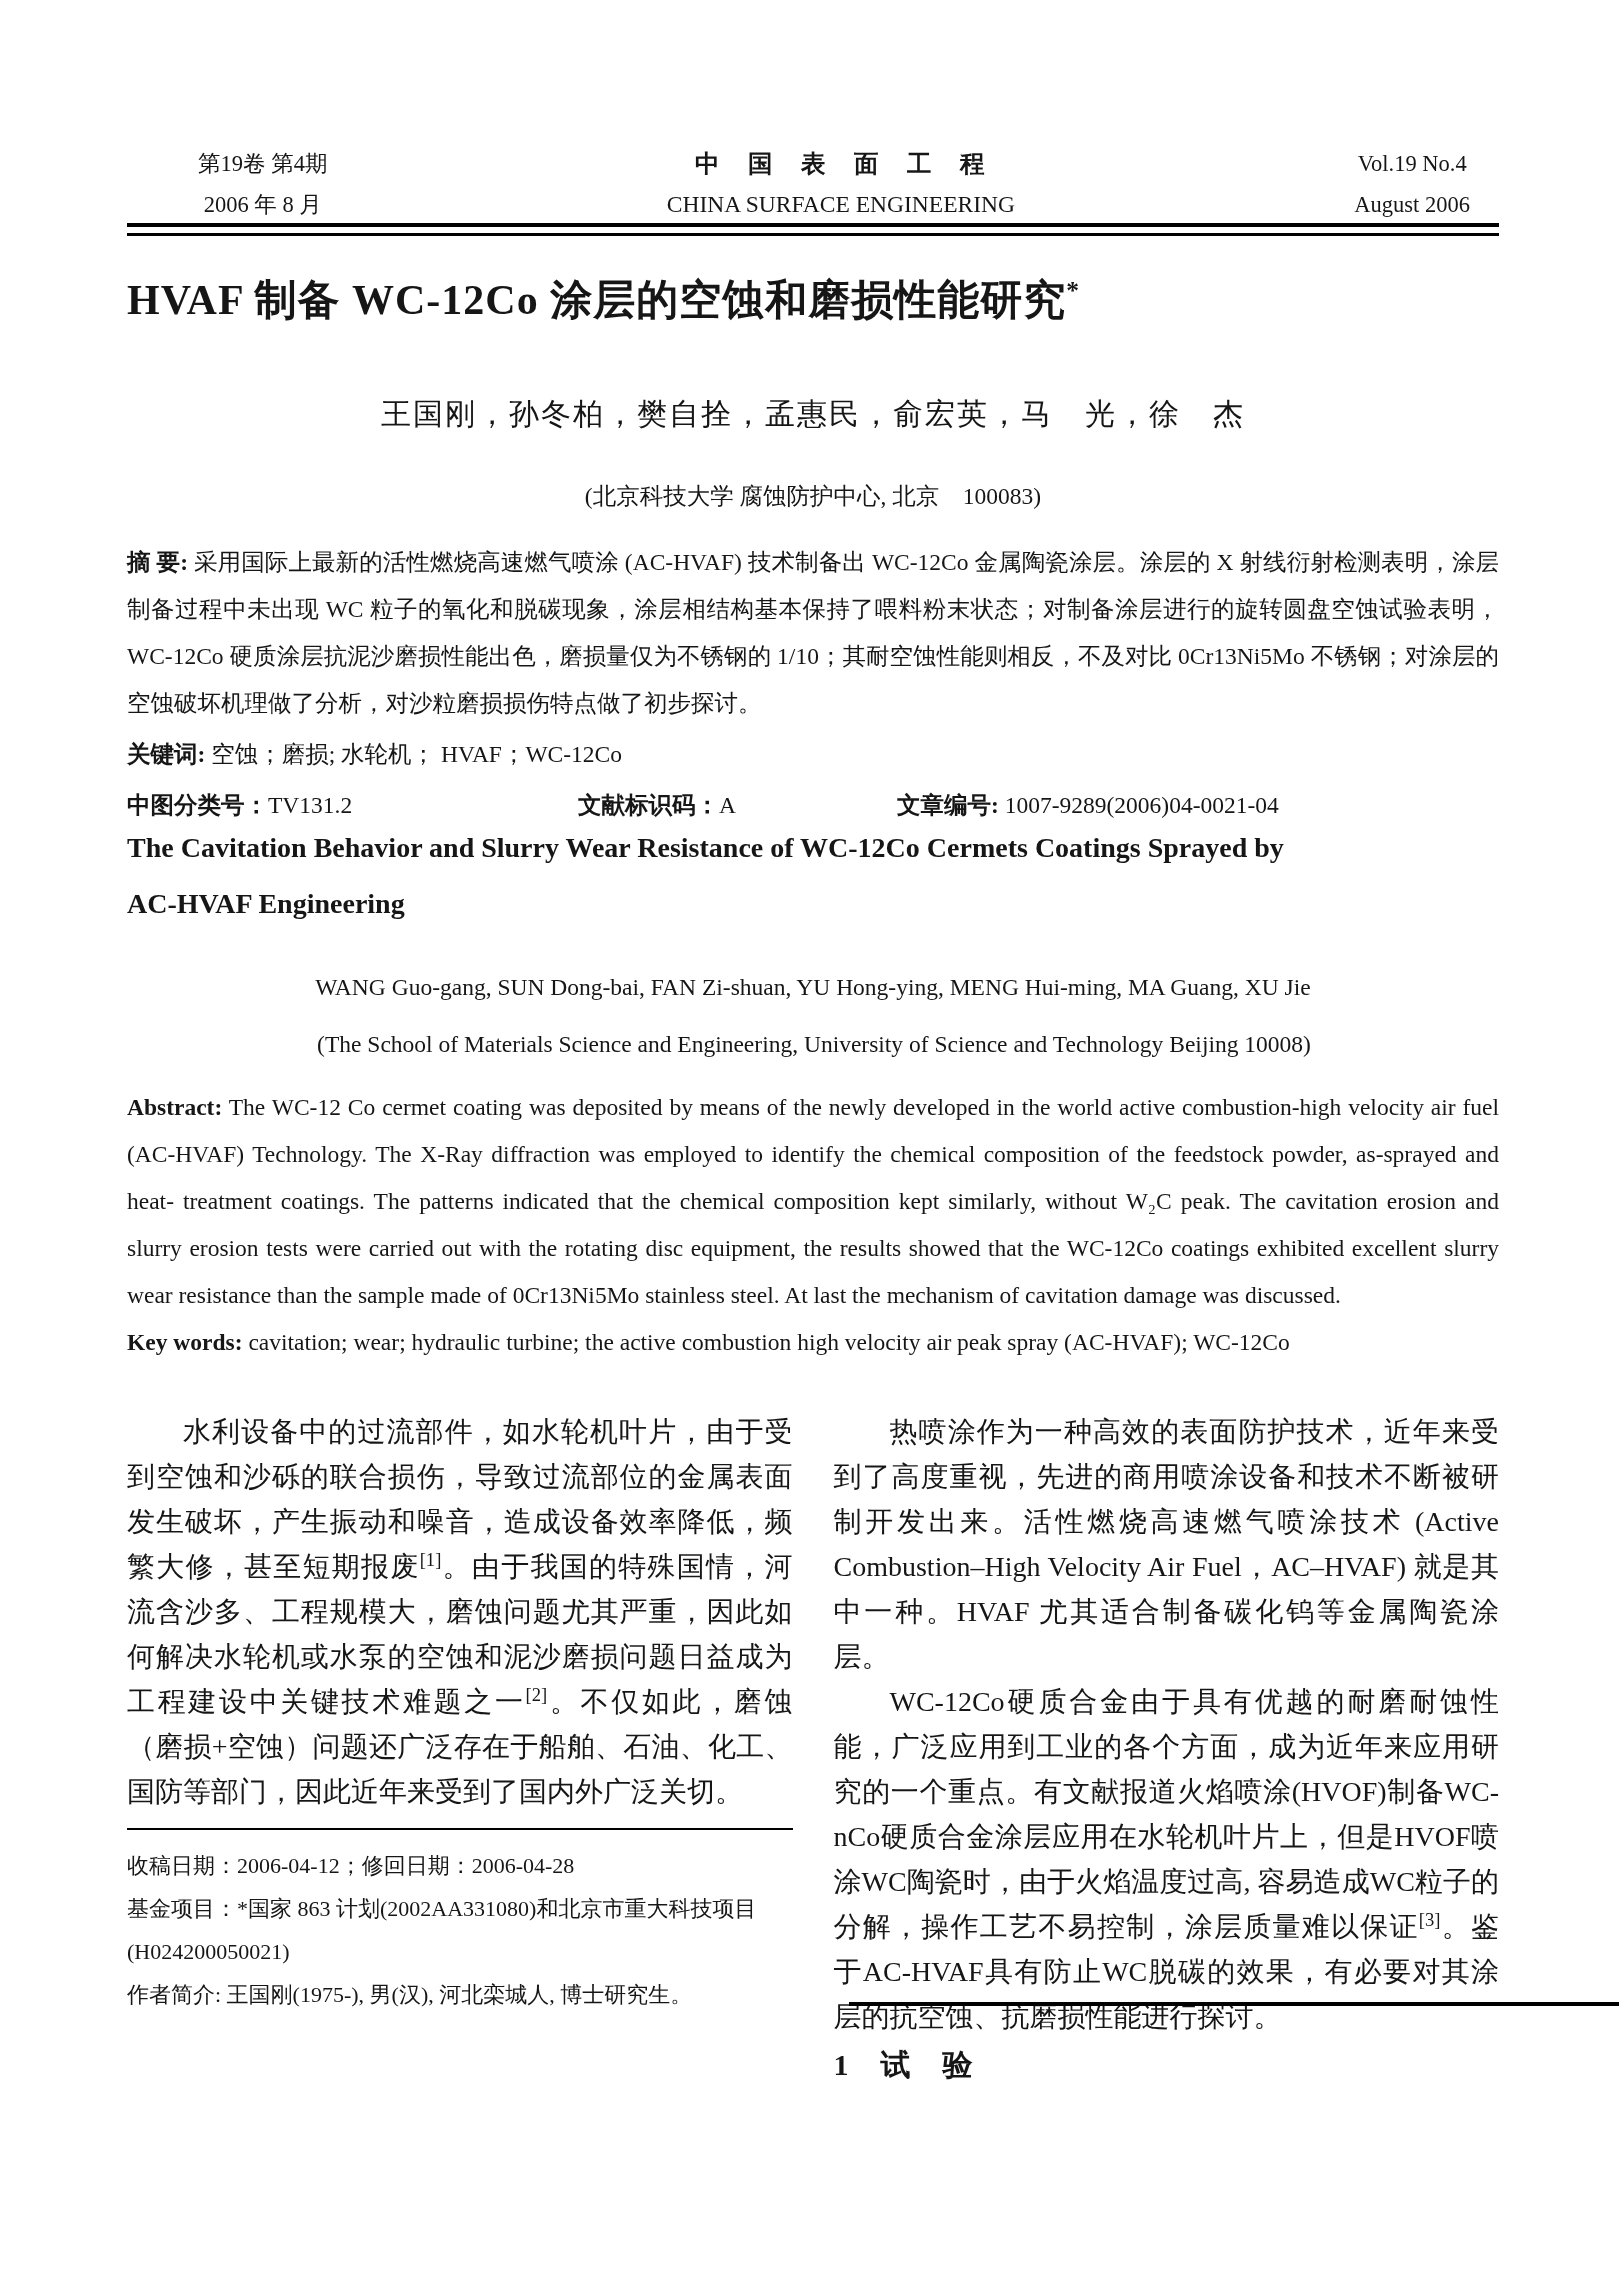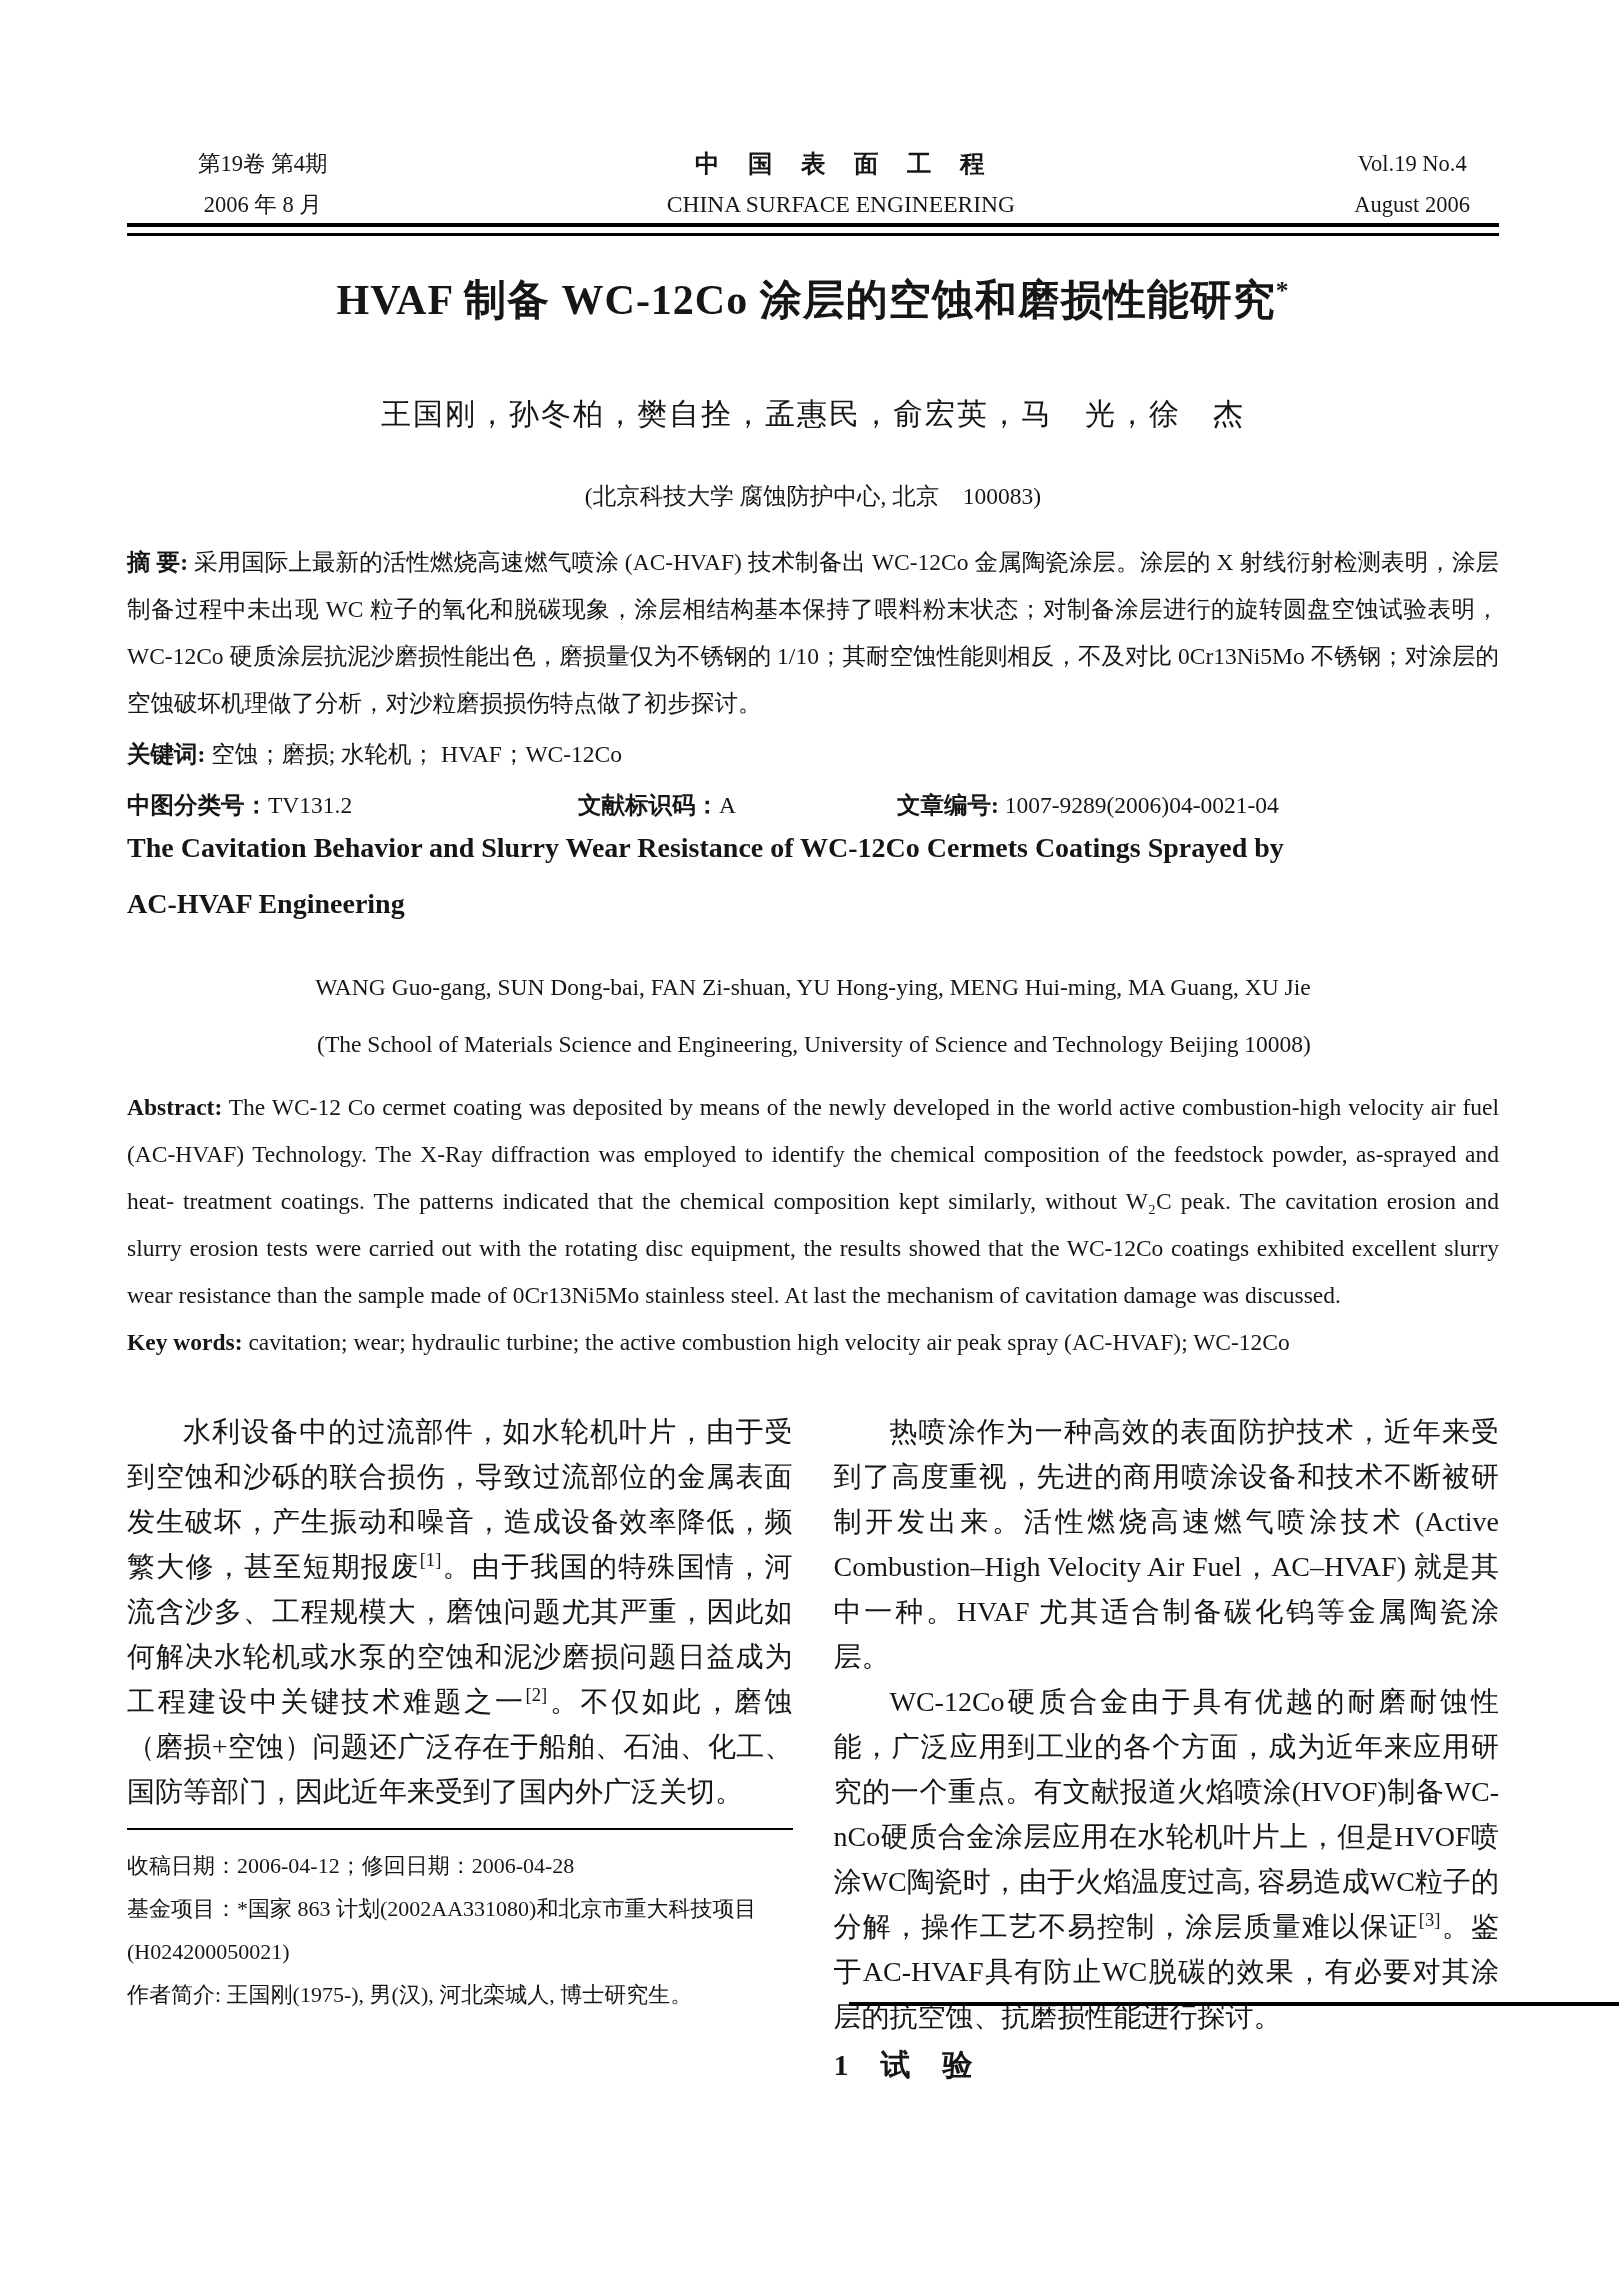--- a/index.html
+++ b/index.html
@@ -14,21 +14,21 @@
   .jheader{top:143px;left:127px;width:1372px;display:flex;justify-content:space-between;font-size:22.5px;line-height:41px;}
   .jheader .hcol{text-align:center;}
   .jheader .hleft{padding-left:71px;}
   .jheader .hright{padding-right:29px;}
   .jheader .cn-spaced{letter-spacing:2px;font-size:24.5px;font-weight:bold;}
   .jheader .en-caps{font-size:23.5px;}
   .rule{left:127px;width:1372px;background:#000;}
   .rule1{top:223px;height:3.9px;}
   .rule2{top:233px;height:2.9px;}
   
-  .title-cn{top:272px;left:127px;width:1372px;text-align:center;font-size:42px;font-weight:600;letter-spacing:1px;}
+  .title-cn{top:272px;left:127px;width:1372px;font-size:42px;font-weight:600;letter-spacing:1px;}
   .title-cn sup{font-size:25.5px;}
   .authors-cn{top:394px;left:127px;width:1372px;text-align:center;font-size:30px;letter-spacing:2px;}
   .affil-cn{top:480px;left:127px;width:1372px;text-align:center;font-size:23.5px;}
   .front-cn{top:539px;left:127px;width:1372px;font-size:23.5px;line-height:47px;}
   .front-cn p{margin:0;}
   .front-cn .abstract{text-align:justify;}
   .front-cn .kwline{margin-top:3.9px;}
   .front-cn .clcline{margin-top:3.9px;}
   .lbl{font-weight:bold;}
   .clc-item1{display:inline-block;width:451px;}

